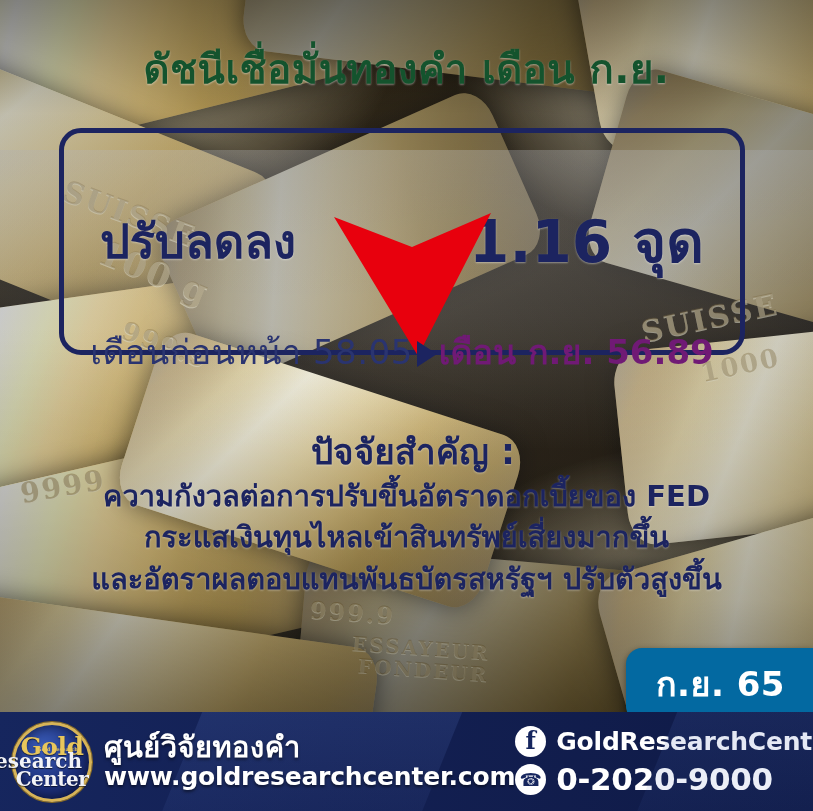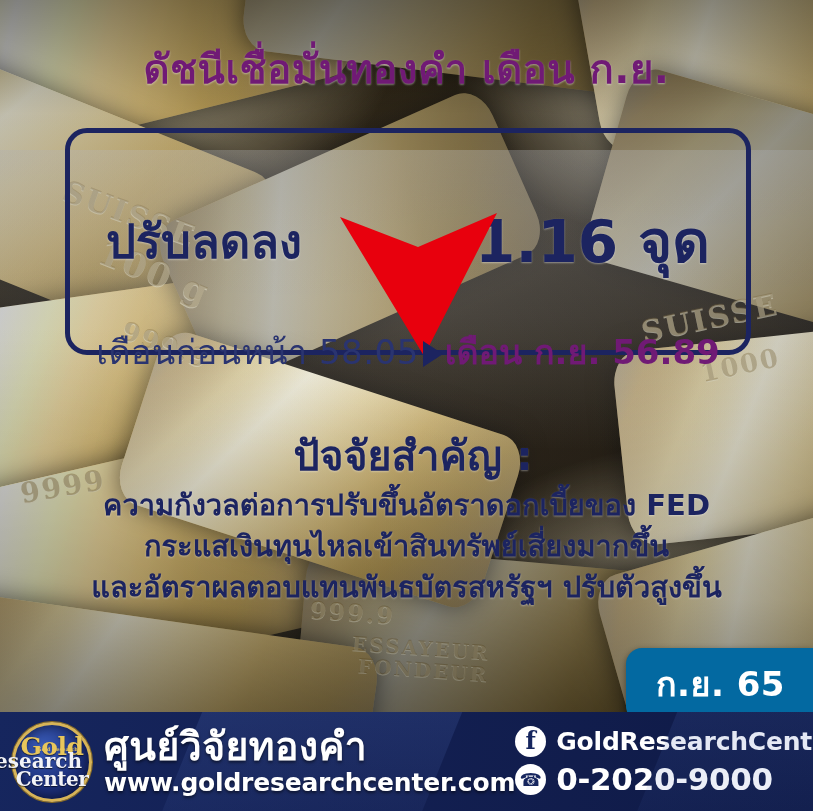--- a/index.html
+++ b/index.html
@@ -83,29 +83,29 @@
     background:linear-gradient(180deg, rgba(225,228,235,.30), rgba(215,219,228,.16) 55%, rgba(255,255,255,0));
   }
 
   
   .content{ position:absolute; inset:0; }
 
   .title{
     position:absolute; top:47px; left:0; right:0;
     text-align:center;
     font-size:40px; font-weight:bold;
-    color:#701a75;
+    color:#14532d;
     letter-spacing:.5px;
     line-height:1.1;
     text-shadow:0 1px 2px rgba(255,255,255,.45);
   }
 
   .panel{
     position:absolute;
-    left:65px; top:128px; width:686px; height:227px;
+    left:59px; top:128px; width:686px; height:227px;
     border:5px solid #1c2460;
     border-radius:22px;
   }
 
   .row-main{
     position:absolute; left:0; right:0; top:48px; height:120px;
     display:flex; align-items:center; justify-content:space-between;
     padding:0 36px;
   }
   .lbl-decline{
@@ -142,21 +142,21 @@
   .curr{
     font-size:34px; font-weight:bold; color:#701a75;
   }
 
   .factors{
     position:absolute; left:0; right:0; top:428px;
     text-align:center; color:#1c2460;
     text-shadow:0 1px 2px rgba(255,255,255,.35);
   }
   .factors .head{
-    font-size:41px; font-weight:bold; line-height:1.38;margin-left:13px;
+    font-size:35px; font-weight:bold; line-height:1.38;margin-left:13px;
   }
   .factors .line{
     font-size:29px; font-weight:bold; line-height:1.42;
   }
 
   .date-pill{
     position:absolute; right:0; top:648px;
     background:#0369a1;
     color:#ffffff;
     font-size:34px; font-weight:bold;
@@ -214,21 +214,21 @@
     font-size:20px; font-weight:bold; color:#f2f3f8;
     text-shadow:0 1px 1px rgba(0,0,0,.7);
   }
   .logo .lmicro{
     position:absolute; right:11px; top:22px;
     font-size:5px; font-weight:bold; color:#e8c65c; letter-spacing:0;
   }
 
   .brand-text{ display:flex; flex-direction:column; justify-content:center; }
   .brand-th{
-    font-size:39px; font-weight:bold; color:#ffffff; line-height:1.05;
+    font-size:29px; font-weight:bold; color:#ffffff; line-height:1.05;
     letter-spacing:.5px;
     text-shadow:0 2px 3px rgba(0,0,0,.5);
   }
   .brand-url{
     font-size:25px; font-weight:bold; color:#ffffff; line-height:1.1;
     letter-spacing:-.2px; margin-top:1px;
     text-shadow:0 2px 3px rgba(0,0,0,.5);
   }
 
   .contacts{ display:flex; flex-direction:column; gap:4px; }

